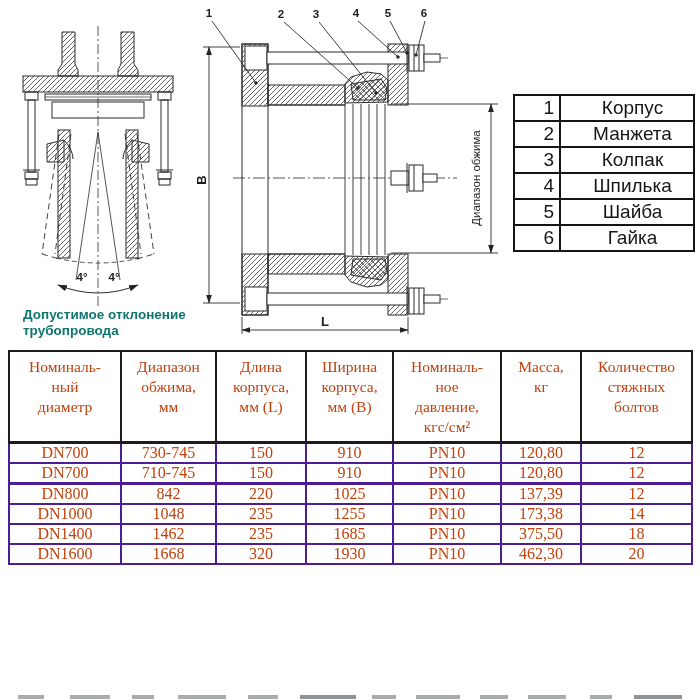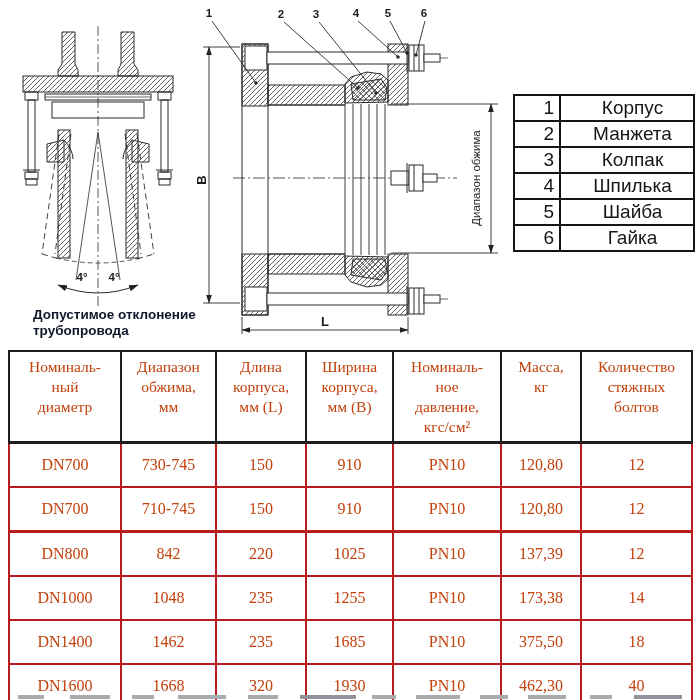--- a/index.html
+++ b/index.html
@@ -1,40 +1,40 @@
 <!DOCTYPE html>
 <html><head>
 <meta charset="utf-8">
 <style>
   html,body{margin:0;padding:0;background:#fff;}
   .sheet{position:relative;width:700px;height:700px;background:#ffffff;overflow:hidden;
          font-family:"Liberation Sans",sans-serif;color:#1b1b1b;}
   svg text{font-family:"Liberation Sans",sans-serif;fill:#1c1c1c;}
 
   
-  .caption{position:absolute;left:33px;top:307px;font-size:13.5px;font-weight:600;
-           line-height:1.2;color:#0f172a;}
+  .caption{position:absolute;left:23px;top:307px;font-size:13.5px;font-weight:600;
+           line-height:1.2;color:#0f766e;}
 
   
   .legend{position:absolute;left:513px;top:94px;width:182px;border-collapse:collapse;
           table-layout:fixed;}
   .legend td{border:2.5px solid #151515;height:21px;font-size:19px;color:#161616;
              font-family:"Liberation Sans",sans-serif;overflow:hidden;}
   .legend .legend-num{width:38px;text-align:right;padding-right:5px;}
   .legend .legend-label{padding-left:12px;text-align:center;}
 
   
   .spec{position:absolute;left:8px;top:350px;width:683px;border-collapse:collapse;
         table-layout:fixed;font-family:"Liberation Serif",serif;color:#c2410c;
         border:2px solid #1d1d1d;}
   .spec th{border:2px solid #1d1d1d;border-bottom-width:3px;font-weight:normal;
            font-size:15.5px;line-height:1.3;padding:5px 2px 3px;vertical-align:top;
            white-space:pre-line;height:80px;text-align:center;}
-  .spec td{border:2px solid #b91c1c;text-align:center;font-size:16px;height:17.5px;
-           padding:12px 2px;}
+  .spec td{border:2px solid #4c1d95;text-align:center;font-size:16px;height:17.5px;
+           padding:0 2px;}
   .spec tr.group-end td{border-bottom-width:3px;}
 
   
   .frag{position:absolute;top:695px;height:4px;background:#a7acb1;}
 </style>
 </head>
 <body>
 
 <div class="sheet">
 
@@ -334,21 +334,21 @@
           <td>375,50</td>
           <td>18</td>
         </tr>
         <tr>
           <td>DN1600</td>
           <td>1668</td>
           <td>320</td>
           <td>1930</td>
           <td>PN10</td>
           <td>462,30</td>
-          <td>40</td>
+          <td>20</td>
         </tr>
       </tbody>
   </table>
 
   <div>
     <i class="frag" style="left:18px;width:26px"></i>
     <i class="frag" style="left:70px;width:40px"></i>
     <i class="frag" style="left:132px;width:22px"></i>
     <i class="frag" style="left:178px;width:48px"></i>
     <i class="frag" style="left:248px;width:30px"></i>

